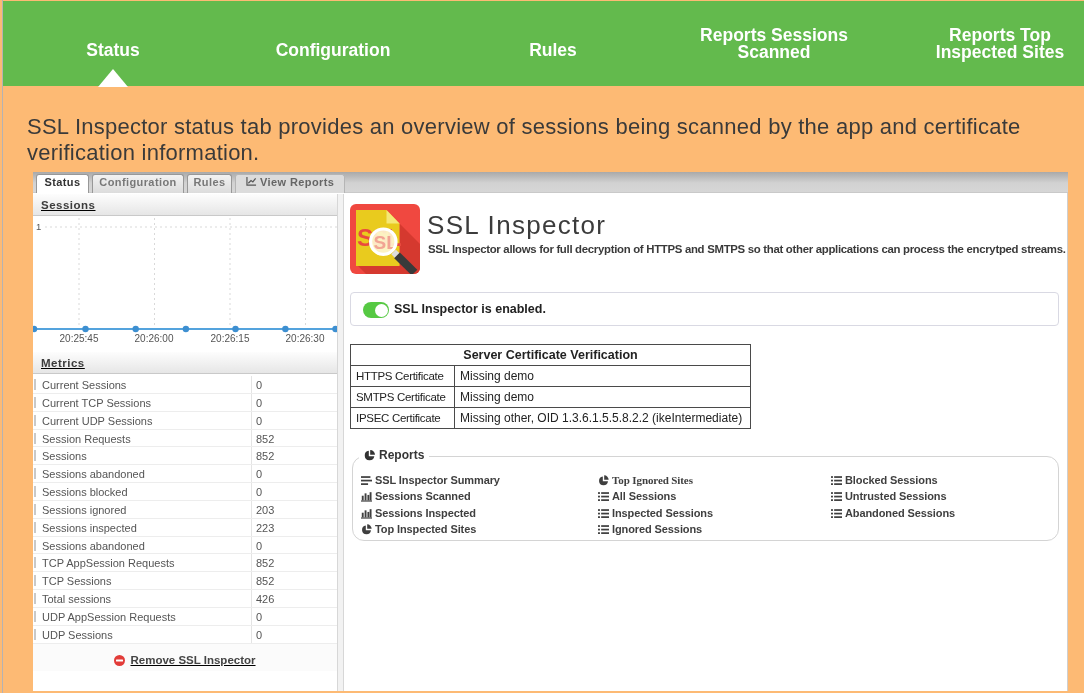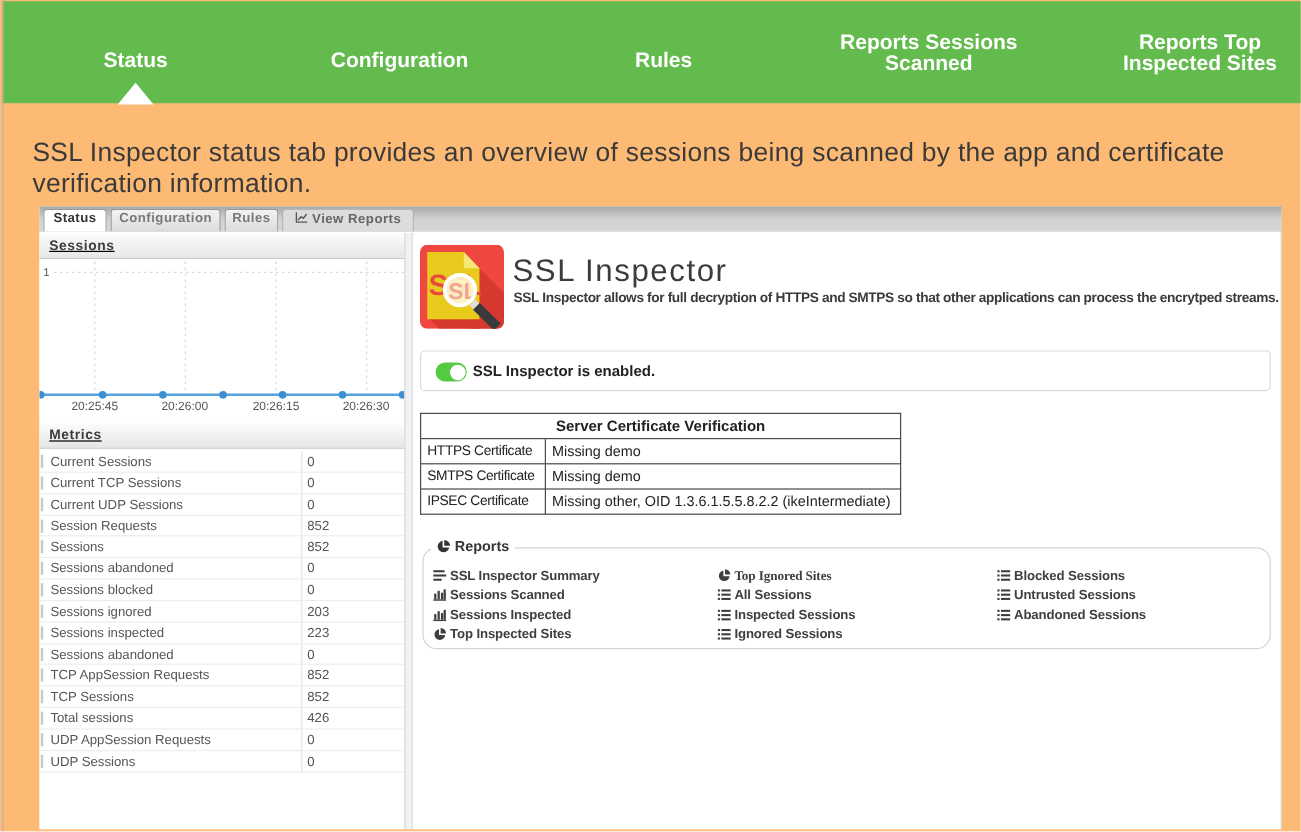--- a/index.html
+++ b/index.html
@@ -221,20 +221,24 @@
             <div class="sep"></div>
             <div class="v">0</div>
           </div>
           <div class="mrow">
             <div class="grip"></div>
             <div class="n">UDP Sessions</div>
             <div class="sep"></div>
             <div class="v">0</div>
           </div>
         </div>
+      <div id="removerow"><svg width="11" height="11" viewBox="0 0 11 11">
+            <circle cx="5.5" cy="5.5" r="5.5" fill="#e23c39"></circle>
+            <rect x="2" y="4.4" width="7" height="2.2" rx="0.5" fill="#fff"></rect>
+          </svg>Remove SSL Inspector</div>
     </div>
 
     <div id="splitter"></div>
 
     <div id="rightcol">
       <div id="appicon">
         <svg width="70" height="70" viewBox="0 0 70 70">
           <defs>
             <clipPath id="rr">
                 <rect x="0" y="0" width="70" height="70" rx="6"></rect>

